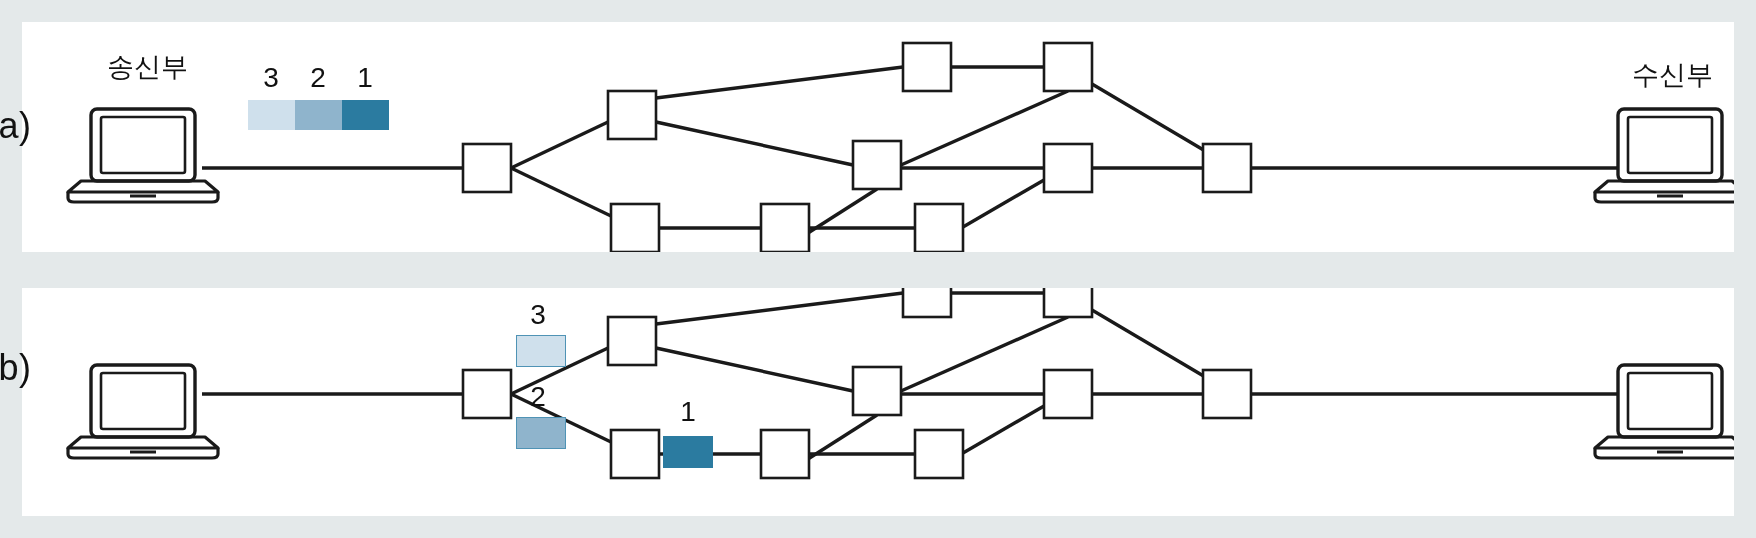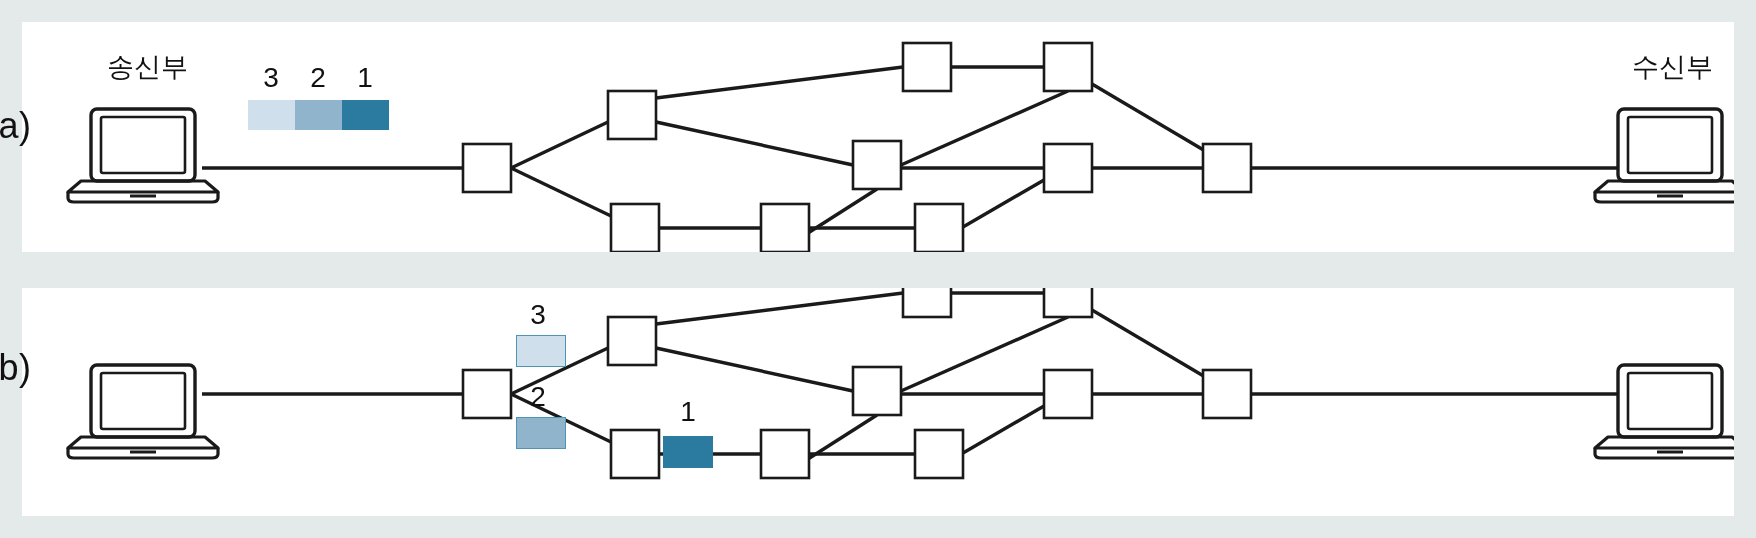--- a/index.html
+++ b/index.html
@@ -103,21 +103,21 @@
     <g fill="none" stroke="#1a1a1a" stroke-width="3.4" stroke-linejoin="round">
       <rect x="1596" y="87" width="104" height="72" rx="6"></rect>
       <rect x="1606" y="95" width="84" height="56" rx="2" stroke-width="2.6"></rect>
       <path d="M1586 159 L1710 159 L1723 170 L1573 170 Z" stroke-width="3.2"></path>
       <path d="M1573 170 L1573 176 Q1573 180 1579 180 L1717 180 Q1723 180 1723 176 L1723 170" stroke-width="3.2"></path>
       <path d="M1635 174 L1661 174" stroke-width="3"></path>
     </g>
   </svg>
 
   <div class="endpoint-label" style="left:85px;top:32px;">송신부</div>
-  <div class="endpoint-label" style="left:1610px;top:32px;">수신부</div>
+  <div class="endpoint-label" style="left:1610px;top:40px;">수신부</div>
 
   <div class="pkt-num" style="left:231px;top:42px;width:36px;">3</div>
   <div class="pkt-num" style="left:278px;top:42px;width:36px;">2</div>
   <div class="pkt-num" style="left:325px;top:42px;width:36px;">1</div>
 
   <div class="pkt" style="left:226px;top:78px;width:47px;height:30px;background:#cfe0ec;"></div>
   <div class="pkt" style="left:273px;top:78px;width:47px;height:30px;background:#8fb4cc;"></div>
   <div class="pkt" style="left:320px;top:78px;width:47px;height:30px;background:#2b7ba0;"></div>
 </div>
 

